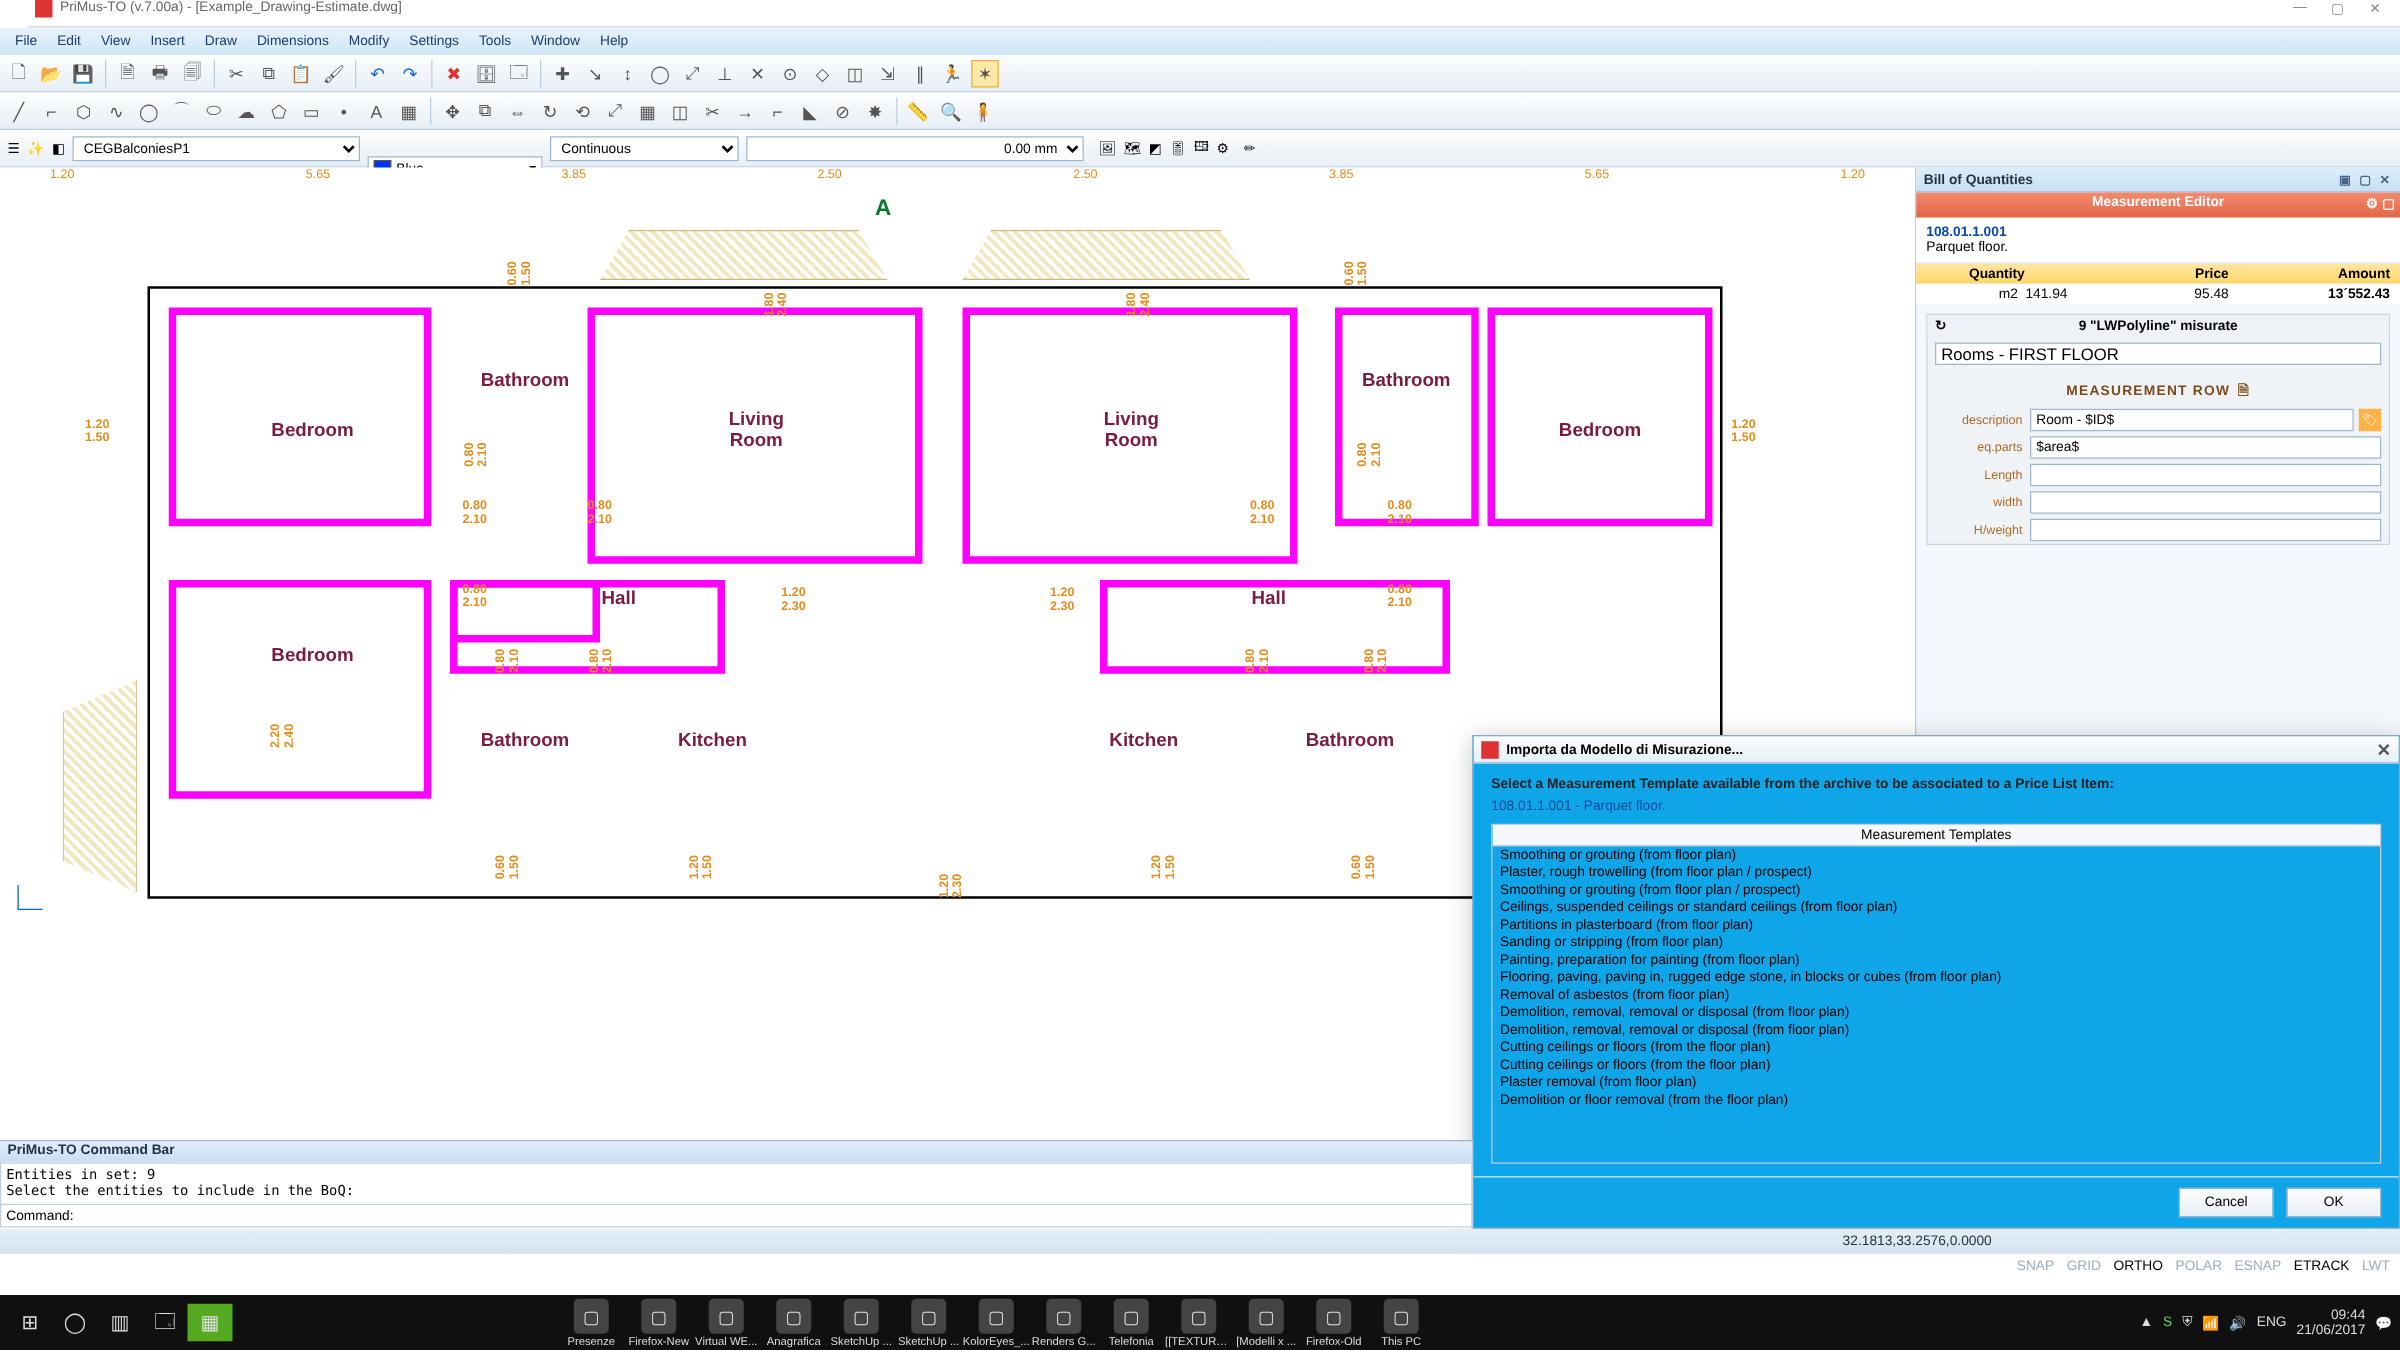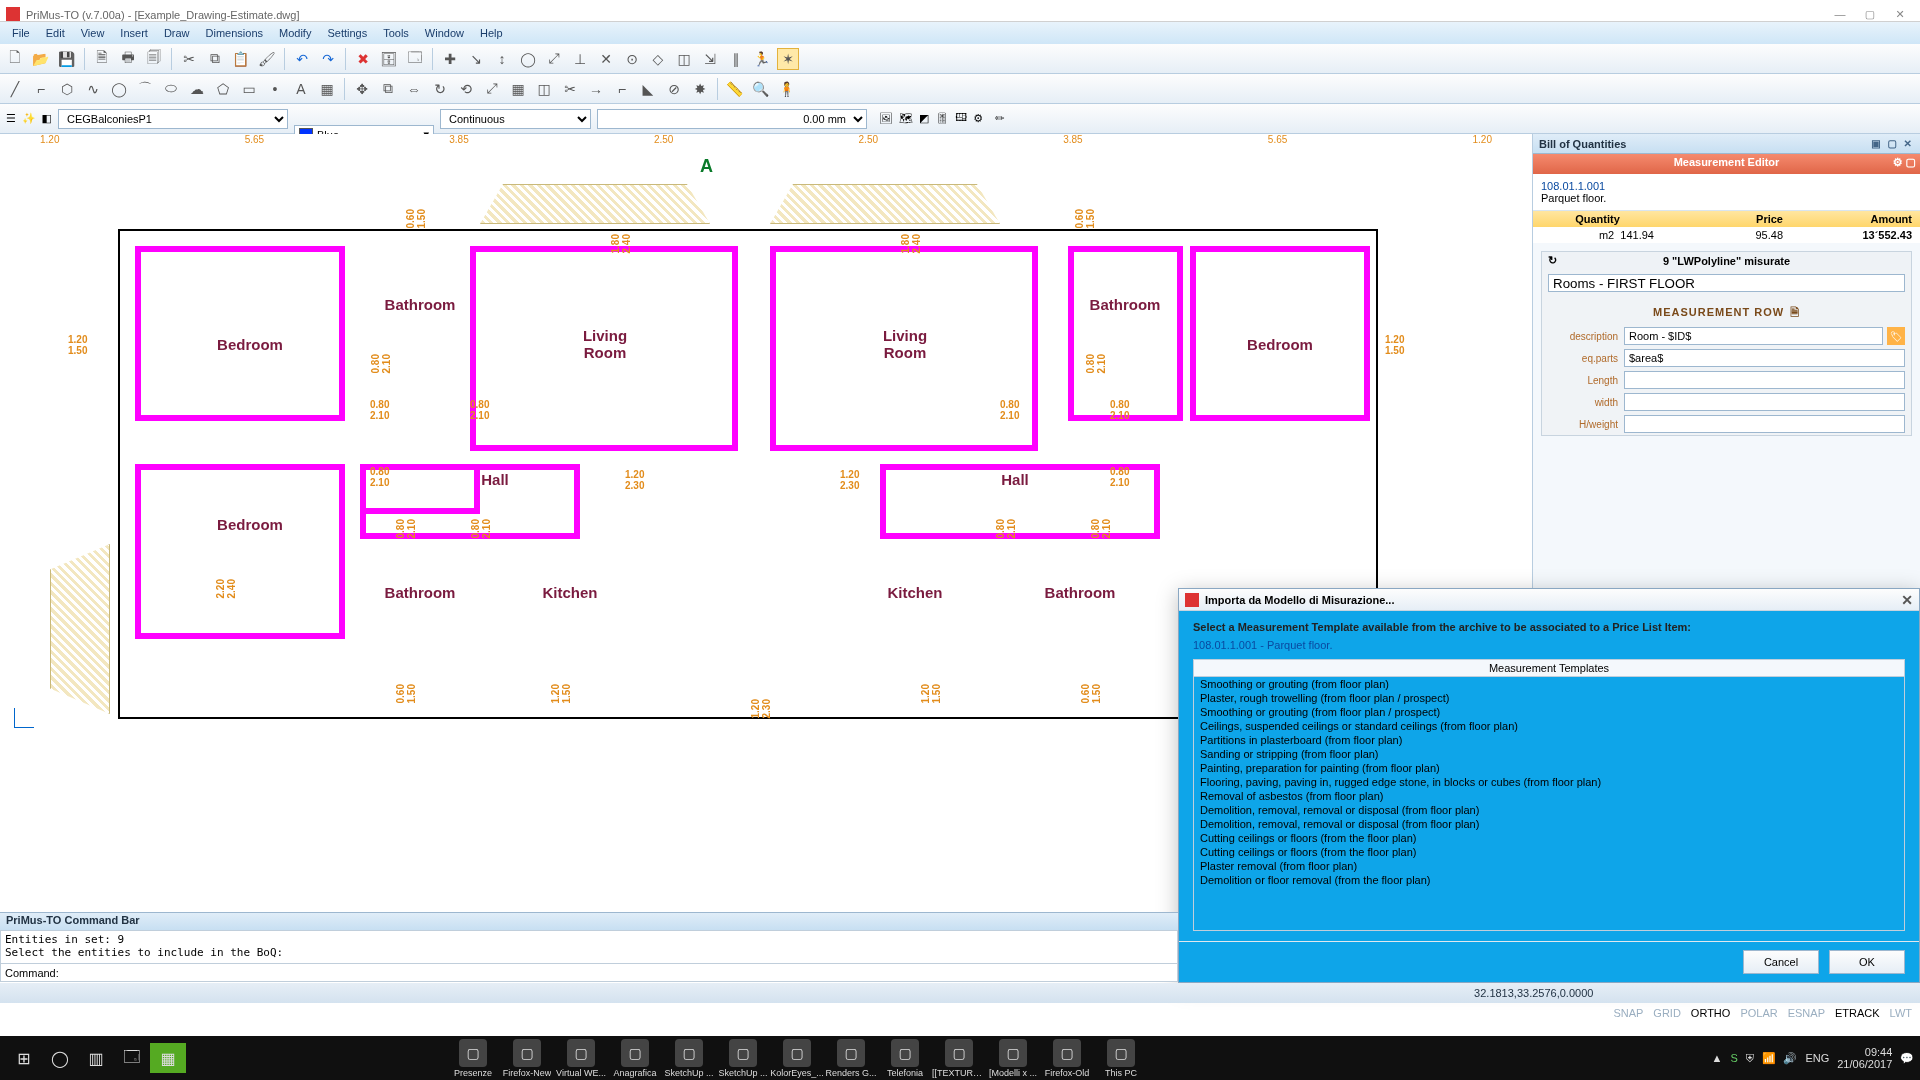--- a/index.html
+++ b/index.html
@@ -1,17 +1,17 @@
 <!DOCTYPE html>
 <html><head>
 <meta charset="utf-8">
 <style>
 * { box-sizing: border-box; margin: 0; padding: 0; font-family: "Segoe UI", Tahoma, sans-serif; }
 html, body { width: 1920px; height: 1080px; overflow: hidden; background: #fff; }
-.titlebar { height: 22px; background: #fff; display: flex; align-items: flex-end; padding: 0 6px; border-bottom: 1px solid #d0d0d0; font-size: 11px; color: #666; }
+.titlebar { height: 22px; background: #fff; display: flex; align-items: flex-start; padding: 0 6px; border-bottom: 1px solid #d0d0d0; font-size: 11px; color: #666; margin-left: 22px; }
 .titlebar .app-icon { width: 14px; height: 14px; background: #d33; margin-right: 6px; }
 .titlebar .wctl { margin-left: auto; display: flex; gap: 2px; }
 .titlebar .wctl span { width: 28px; text-align: center; color: #888; cursor: default; }
 .menubar { height: 22px; background: linear-gradient(#e8f3fb,#cfe6f7); display: flex; align-items: center; padding: 0 4px; font-size: 11px; color: #1a3d6b; }
 .menubar span { padding: 3px 8px; }
 .toolbar { height: 30px; background: linear-gradient(#fdfdfd,#e6eef6); border-bottom: 1px solid #b8cde0; display: flex; align-items: center; padding: 0 4px; gap: 4px; }
 .toolbar .tbtn { width: 22px; height: 22px; display: flex; align-items: center; justify-content: center; font-size: 14px; color: #555; border: 1px solid transparent; }
 .toolbar .tbtn.on { background: #ffe9a8; border: 1px solid #e3b23c; }
 .toolbar .sep { width: 1px; height: 22px; background: #b8cde0; margin: 0 2px; }
 .proprow { height: 30px; background: linear-gradient(#fdfdfd,#e6eef6); border-bottom: 1px solid #b8cde0; display: flex; align-items: center; padding: 0 6px; gap: 6px; font-size: 11px; }
@@ -36,21 +36,21 @@
 .dim-v { writing-mode: vertical-rl; transform: rotate(180deg); }
 .section-lbl { position: absolute; font-size: 18px; font-weight: bold; color: #0a7a2a; }
 .balcony { position: absolute; background: repeating-linear-gradient(45deg,#f3e7c0,#f3e7c0 3px,#fff 3px,#fff 6px); border: 1px solid #c9b97a; }
 
 .side { width: 388px; background: #f4f8fc; border-left: 1px solid #b8cde0; display: flex; flex-direction: column; font-size: 11px; }
 .side-hdr { height: 20px; background: linear-gradient(#e0edf8,#c7dff2); border-bottom: 1px solid #9db7cf; padding: 2px 6px; font-weight: bold; color: #234; display:flex; align-items:center; }
 .side-hdr .hctl { margin-left:auto; color:#468; font-size:10px; letter-spacing:2px; }
 .sub-hdr { height: 20px; background: linear-gradient(#f58a6e,#e06648); color: #fff; font-weight: bold; text-align: center; padding-top: 2px; position: relative; }
 .sub-hdr .gear { position:absolute; right:4px; top:2px; font-size:11px; }
 .item-box { padding: 6px 8px; background: #fff; border-bottom: 1px solid #d9e5ef; }
-.item-code { color: #0a4aa0; font-weight: normal; }
+.item-code { color: #0a4aa0; font-weight: bold; }
 .qty-hdr { display: flex; background: linear-gradient(#ffe6a0,#ffd66b); font-weight: bold; }
 .qty-hdr div, .qty-row div { flex: 1; text-align: right; padding: 2px 8px; }
 .qty-hdr div:first-child { text-align: center; }
 .qty-row { display: flex; background: #fff; }
 .misurate-box { margin: 8px; background: #f0f3f6; border: 1px solid #c8d4df; }
 .misurate-hdr { background: #eef2f6; padding: 3px 6px; font-weight: bold; text-align: center; position: relative; }
 .misurate-hdr .refr { position:absolute; left:6px; top:2px; }
 .mis-input { width: calc(100% - 12px); margin: 4px 6px; height: 18px; border: 1px solid #9db7cf; background:#fff; padding:0 4px; }
 .mrow-hdr { text-align: center; font-weight: bold; color: #7a4a1a; margin: 8px 0 2px; letter-spacing: 1px; }
 .mrow-hdr .ric { margin-left:6px; }

